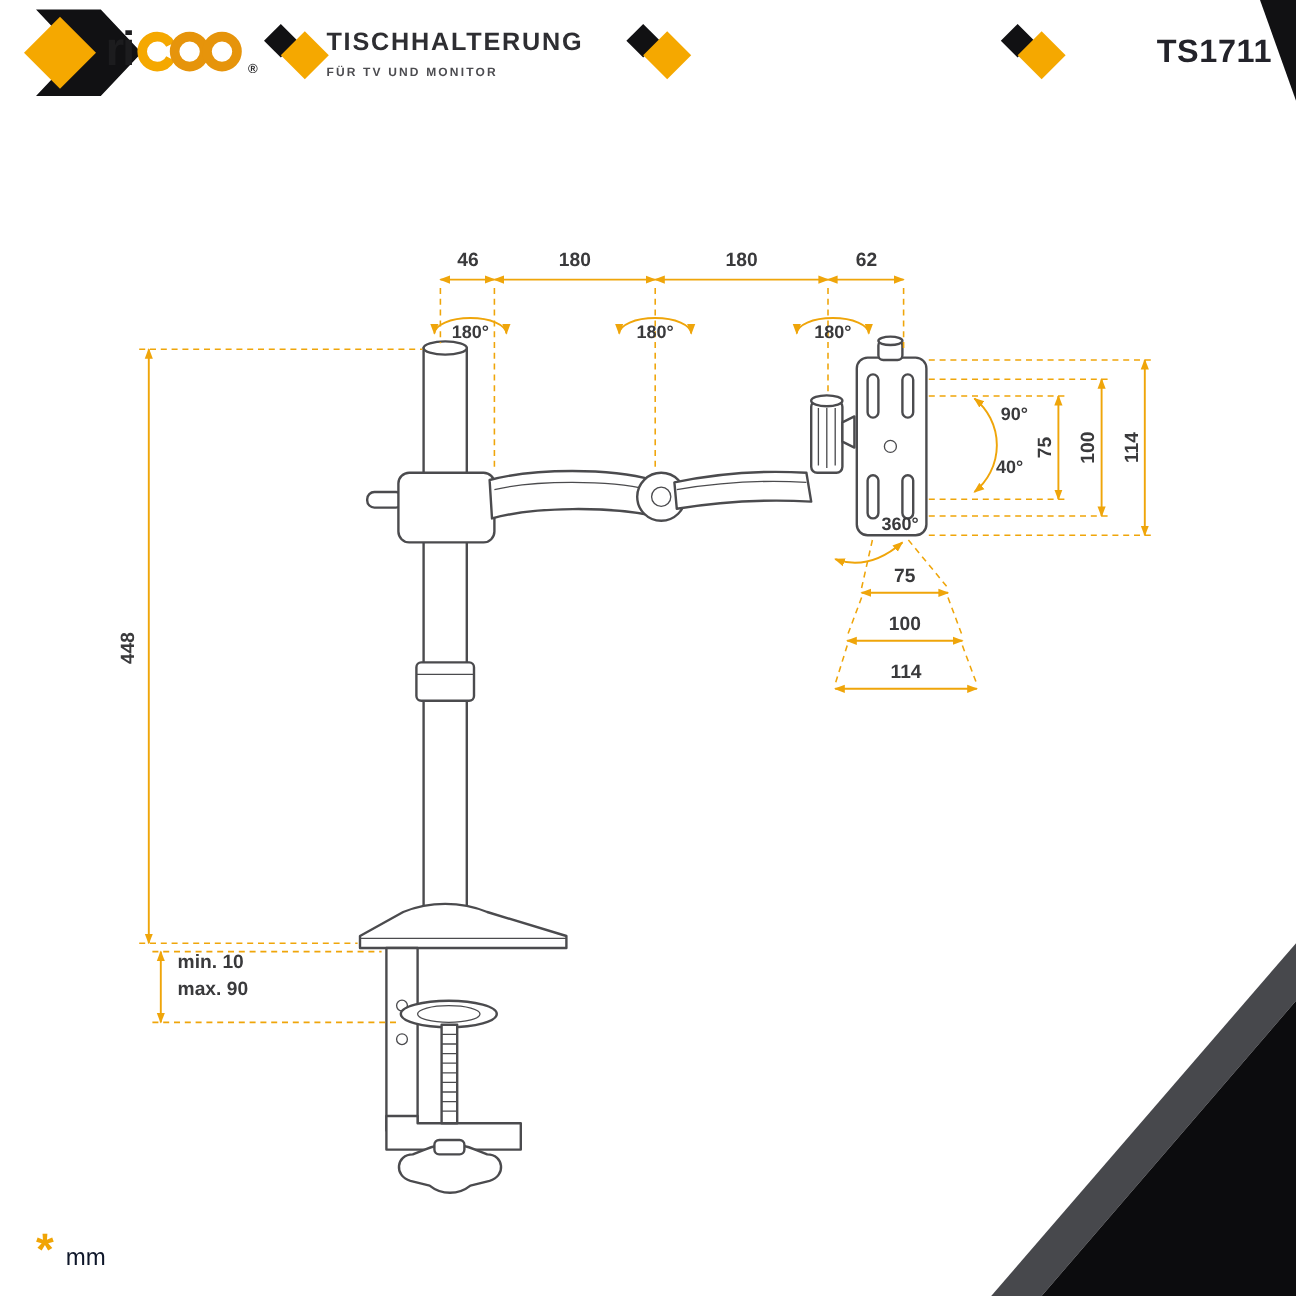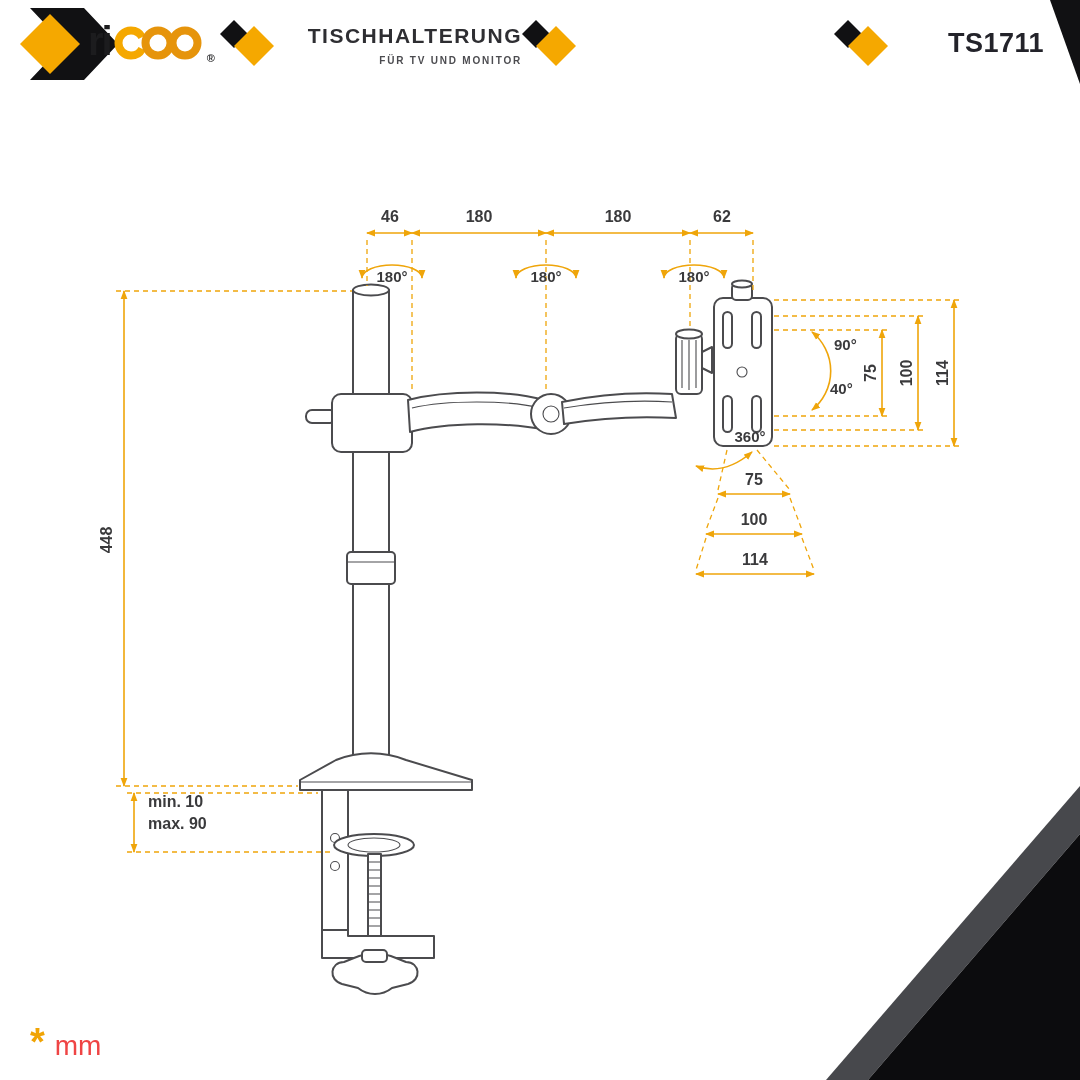--- a/index.html
+++ b/index.html
@@ -9,32 +9,32 @@
   }
   .scene{position:absolute;top:0;left:0}
 
   
   header{position:absolute;top:0;left:0;width:1080px;height:88px;background:#fff}
   .hdr-deco{position:absolute;top:0;left:0}
   .logo{position:absolute;left:88px;top:16px;display:flex;align-items:flex-end}
   .logo-ri{font-size:40px;font-weight:800;color:#1c1c1e;letter-spacing:-2px;line-height:46px}
   .logo-rings{margin-left:2px;margin-top:2px}
   .logo-reg{font-size:11px;font-weight:700;color:#2b2b2d;margin-left:2px;margin-top:2px}
-  .title{position:absolute;top:24px;width:250px;text-align:right}
+  .title{position:absolute;top:24px;width:250px;text-align:left}
   .title .t1{font-size:21px;font-weight:800;letter-spacing:1.5px;color:#2e2e32}
   .title .t2{font-size:10px;font-weight:600;letter-spacing:1.8px;color:#4c4c50;margin-top:7px}
   .title-de{left:272px}
   .title-en{left:582px}
-  .code{position:absolute;left:948px;top:28px;width:112px;text-align:left;
+  .code{position:absolute;left:948px;top:28px;width:112px;text-align:right;
         font-size:27px;font-weight:800;letter-spacing:.5px;color:#23232a}
 
   
   .footnote{position:absolute;left:30px;top:1022px;display:flex;align-items:baseline;gap:10px}
   .footnote .star{font-size:38px;font-weight:700;color:#F0A405;line-height:40px}
-  .footnote .unit{font-size:28px;font-weight:400;color:#ef4444}
+  .footnote .unit{font-size:20px;font-weight:400;color:#0f172a}
 
   
   .dw{stroke:#4b4b4e;stroke-width:2;fill:#ffffff;stroke-linejoin:round;stroke-linecap:round}
   .dwl{stroke:#4b4b4e;stroke-width:1.1;fill:none}
   .dl{stroke:#EFA50A;stroke-width:1.6;fill:none}
   .dx{stroke:#EFA50A;stroke-width:1.3;stroke-dasharray:5 4;fill:none}
   .dt{font:700 16px "Liberation Sans",sans-serif;fill:#3a3a3c;text-anchor:middle}
   .dts{text-anchor:start}
   .sm{font-size:15px}
 </style>

